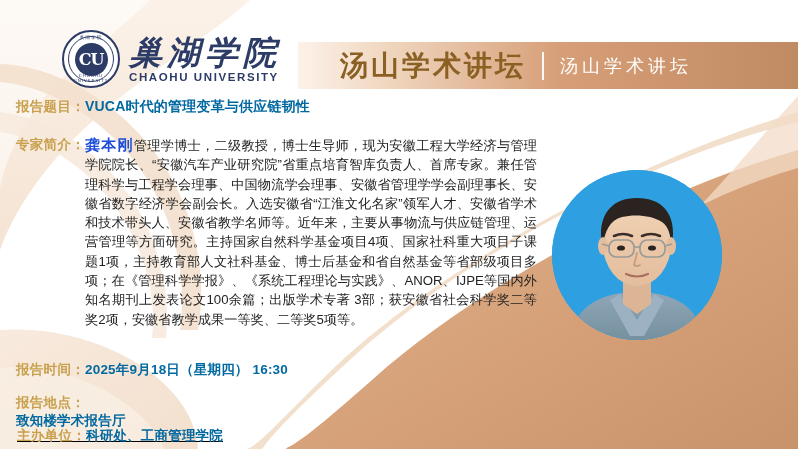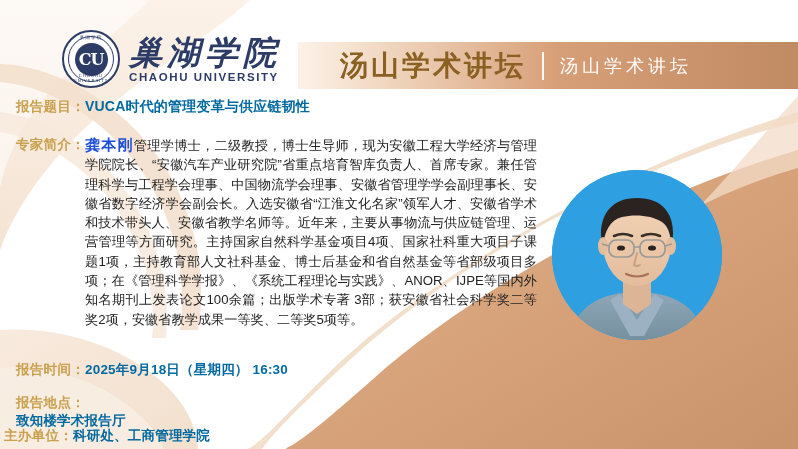--- a/index.html
+++ b/index.html
@@ -107,21 +107,21 @@
   #row-bio .label{padding-top:1px;}
   .bio-body{
     width:452px;
     font-size:13.2px;line-height:19.3px;color:#232323;
     text-align:justify;
   }
   .bio-name{font-size:15px;font-weight:bold;color:#1d4ed8;letter-spacing:1px;}
 
   #row-time{left:16px;top:361px;}
   #row-place{left:16px;top:394px;flex-direction:column;}
-  #row-org{left:4px;top:427px;}
+  #row-org{left:17px;top:427px;text-decoration:underline;}
 
   
   .portrait{
     position:absolute;left:552px;top:170px;width:170px;height:170px;
     border-radius:50%;overflow:hidden;
     background:#2e9fe0;
   }
   .portrait svg{display:block;width:170px;height:170px;}
 </style>
 </head>

